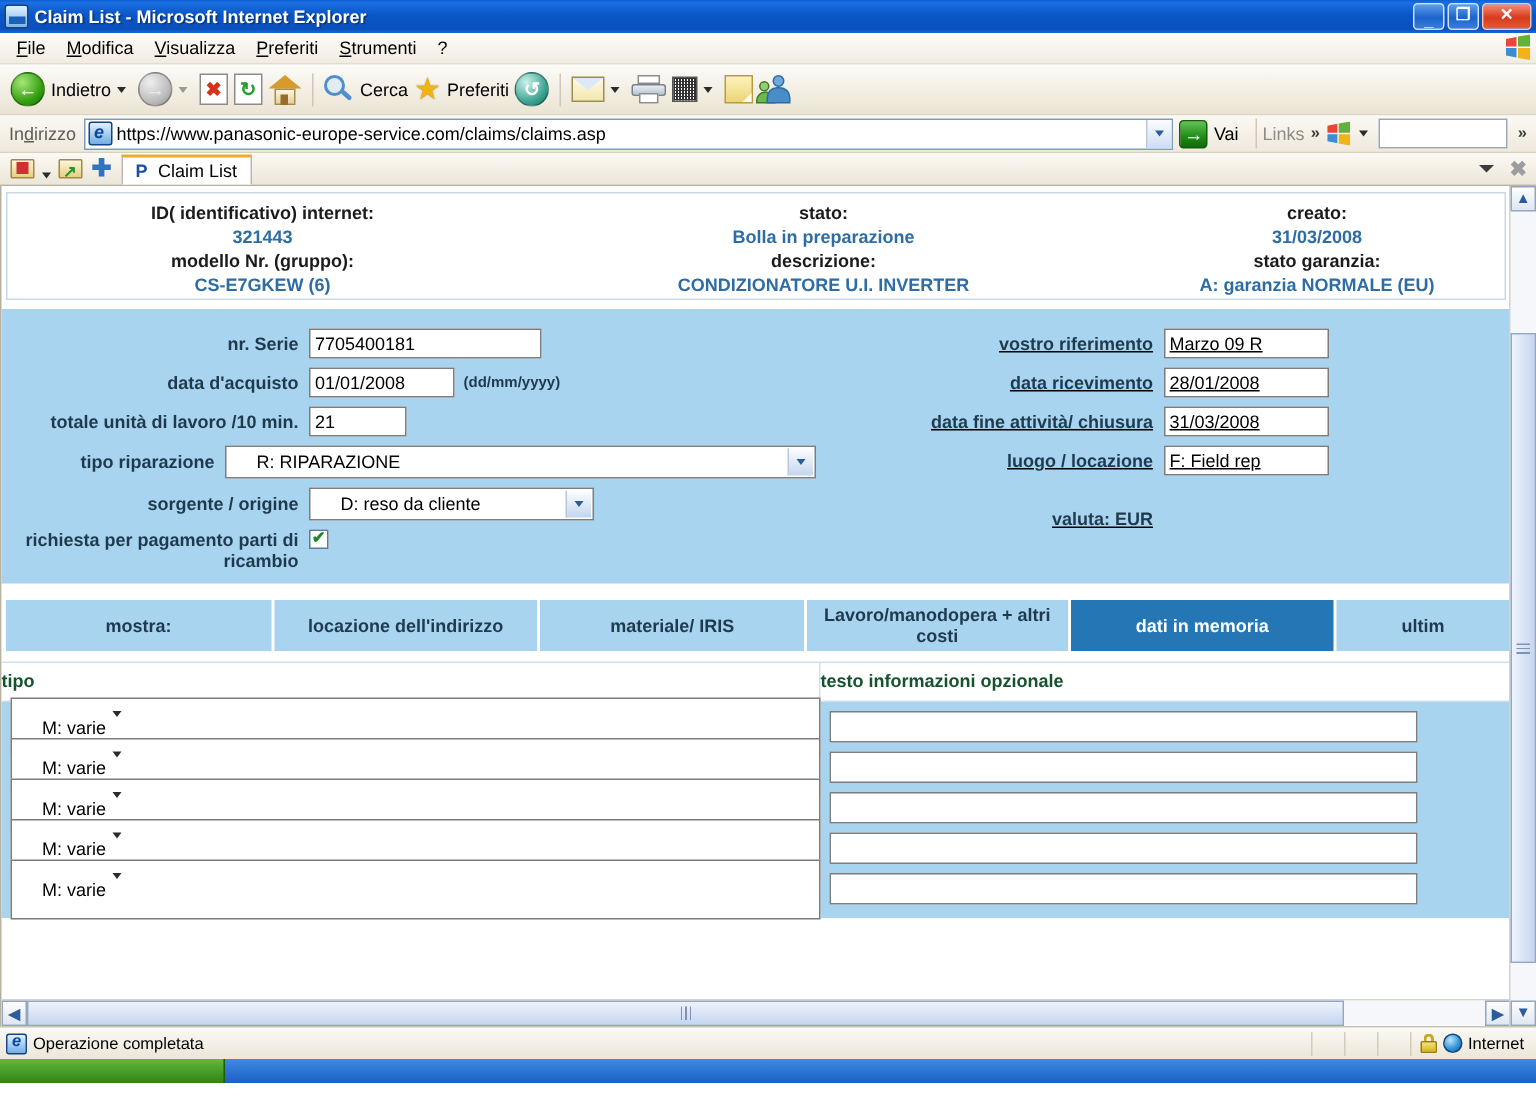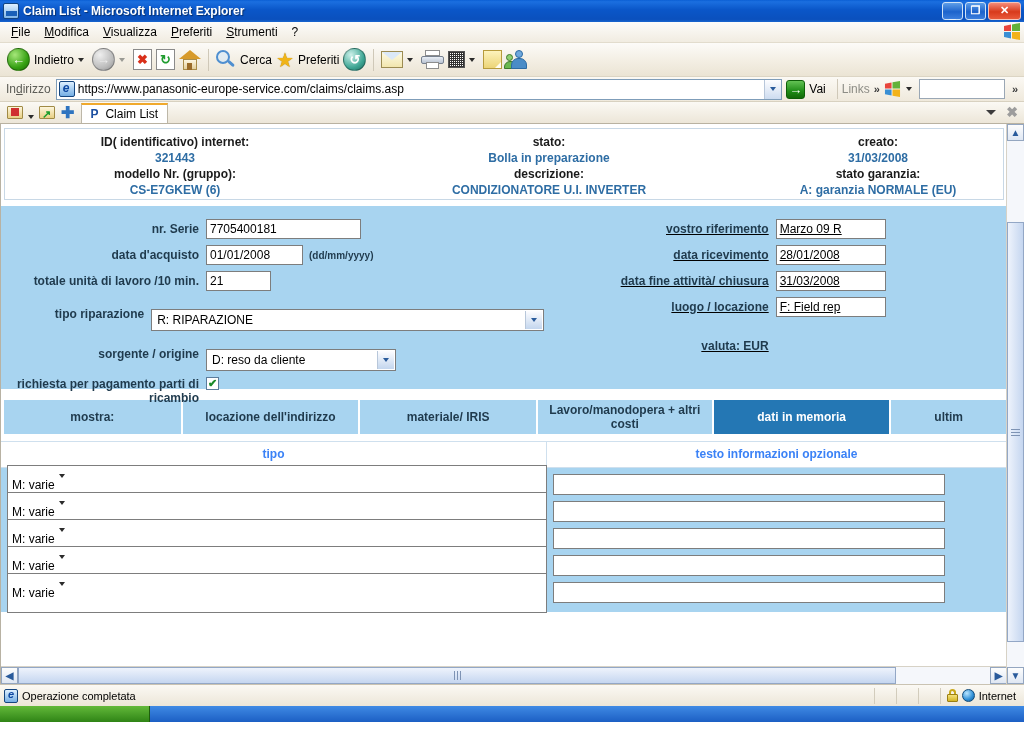--- a/index.html
+++ b/index.html
@@ -327,21 +327,21 @@
   .w-date  { width: 97px; }
   .w-unit  { width: 65px; }
   .w-repair{ width: 540px; }
   .w-source{ width: 190px; }
   .w-ref   { width: 110px; }
   .hint { font-size: 10px; font-weight: bold; color:#1f3a4d; margin-left: 6px;}
   .sel {
     background: #fff; border: 1px solid #7d7d7d;
     height: 22px; font-size: 12px; color:#000;
     display:flex; align-items:center;
-    padding-left: 5px; position: relative; overflow:hidden; white-space:nowrap;margin-top:12px;
+    padding-left: 20px; position: relative; overflow:hidden; white-space:nowrap;
   }
   .sel .arrowbox {
     position:absolute; right:1px; top:1px; bottom:1px; width:17px;
     background: linear-gradient(to bottom,#fdfdff,#c3d6ee);
     border-left: 1px solid #b8c7da;
     display:flex;align-items:center;justify-content:center;
   }
   .sel .arrowbox .caret-dn { border-top-color:#2a5b9b; margin:0;}
   .chk {
     width: 13px; height: 13px; background:#fff; border:1px solid #5b7c9c;
@@ -368,32 +368,32 @@
   .ptab.t2 { width: 184px; }
   .ptab.t3 { width: 184px; }
   .ptab.t4 { width: 182px; }
   .ptab.t5 { width: 184px; }
   .ptab.t6 { width: 120px; }
 
   
   .dtable { border-top: 1px solid #cfe0ee; }
   .dthead { display:flex; background:#fff; border-bottom:1px solid #cfe0ee;}
   .dth {
-    font-size:12px; font-weight:bold; color:#3b82f6;
-    text-align:center; padding:5px 0 6px 0;
+    font-size:12px; font-weight:bold; color:#14532d;
+    text-align:left; padding:5px 0 6px 0;
   }
   .dth.c-tipo { width: 546px; border-right: 1px solid #cfe0ee;}
   .dth.c-testo{ flex:1; }
   .dtbody { background:#a8d4f0; padding: 3px 0 6px 0;}
   .dtrow { display:flex; align-items:center; height: 27px; padding: 0 0 0 6px; }
   .dtrow .cell-tipo { width: 540px; }
   .dtrow .cell-testo { flex: 1; padding-left: 6px;}
   .dt-sel {
     background:#fff; border:1px solid #7d7d7d; height:40px;
-    display:flex; align-items:center; padding-left:4px;
+    display:flex; align-items:center; padding-left:20px;
     font-size:12px; position:relative; overflow:hidden;
   }
   .dt-txt {
     background:#fff; border:1px solid #7d7d7d; height:21px; width: 392px;
   }
 
   
   .hscroll {
     position: absolute; left: 0; bottom: 0;
     width: 1006px; height: 18px;

